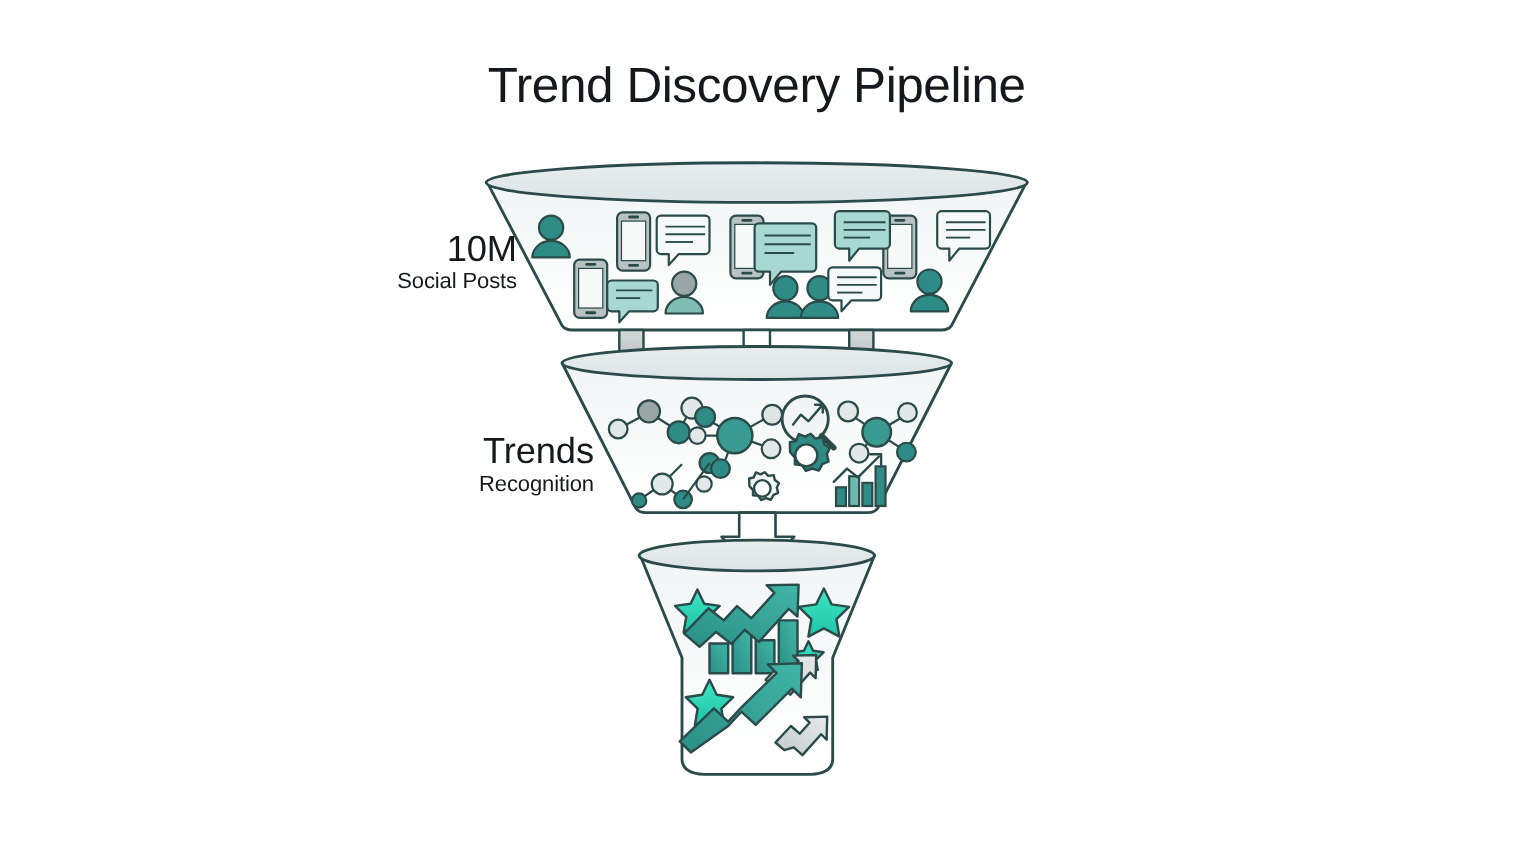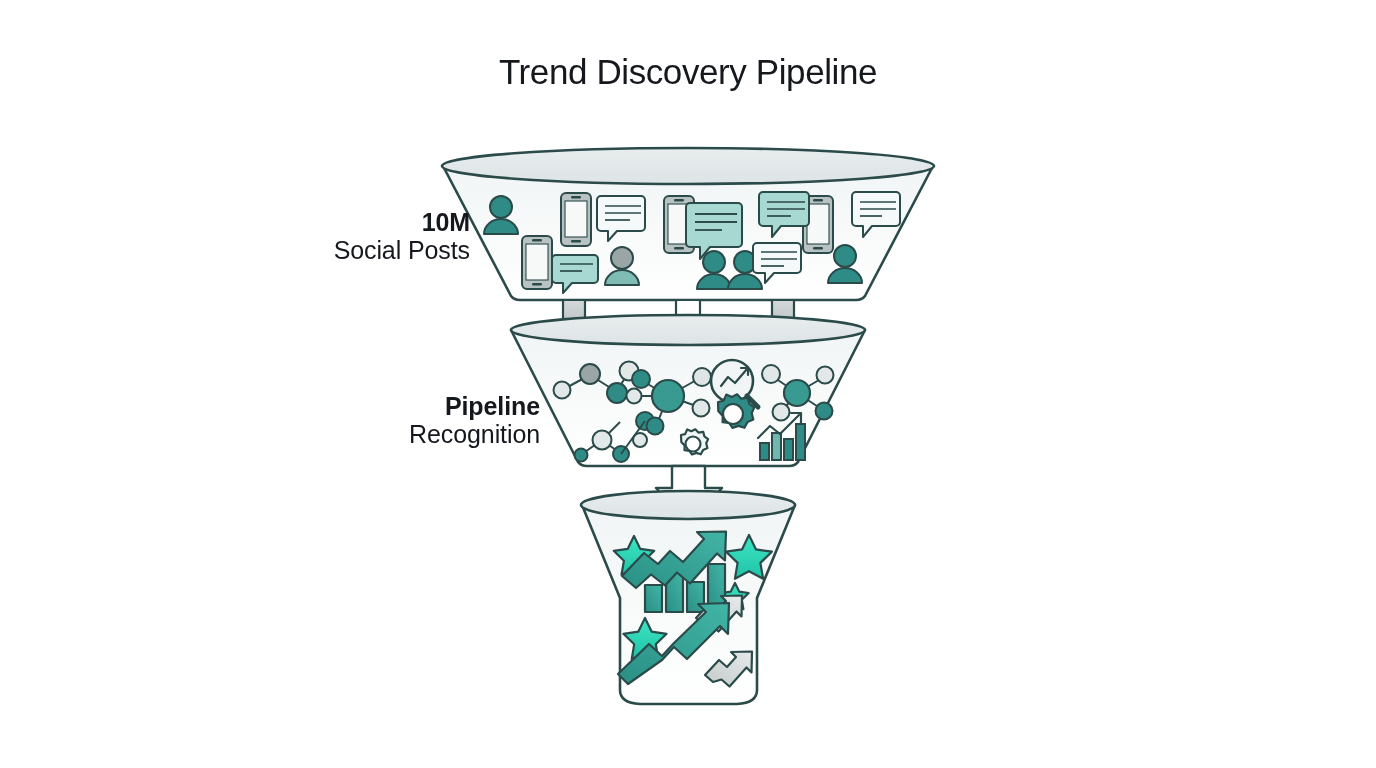--- a/index.html
+++ b/index.html
@@ -19,42 +19,42 @@
     inset: 0;
     width: 1376px;
     height: 768px;
   }
   .page-title {
     position: absolute;
     top: 52px;
     left: 0;
     width: 1376px;
     text-align: center;
-    font-size: 35px;
+    font-size: 45px;
     font-weight: 400;
     color: #15181c;
     letter-spacing: -0.4px;
     white-space: nowrap;
   }
   .stage-label {
     position: absolute;
     text-align: right;
     line-height: 1.12;
     color: #15181c;
     white-space: nowrap;
   }
   .stage-label .lbl-primary {
     display: block;
-    font-size: 25px;
-    font-weight: 700;
+    font-size: 33px;
+    font-weight: 400;
     letter-spacing: -0.1px;
   }
   .stage-label .lbl-secondary {
     display: block;
-    font-size: 25px;
+    font-size: 20px;
     font-weight: 400;
     letter-spacing: -0.1px;
   }
   #label-stage-1 { right: 906px; top: 208px; }
   #label-stage-2 { right: 836px; top: 392px; }
   #label-stage-3 { right: 776px; top: 578px; }
   svg.funnel-art {
     position: absolute;
     left: 0;
     top: 0;
@@ -317,18 +317,18 @@
       </g>
     </g>
   </svg>
 
   <div class="stage-label" id="label-stage-1">
     <span class="lbl-primary">10M</span>
     <span class="lbl-secondary">Social Posts</span>
   </div>
 
   <div class="stage-label" id="label-stage-2">
-    <span class="lbl-primary">Pipeline</span>
+    <span class="lbl-primary">Trends</span>
     <span class="lbl-secondary">Recognition</span>
   </div>
 
 
 </div>
 
 </body></html>

